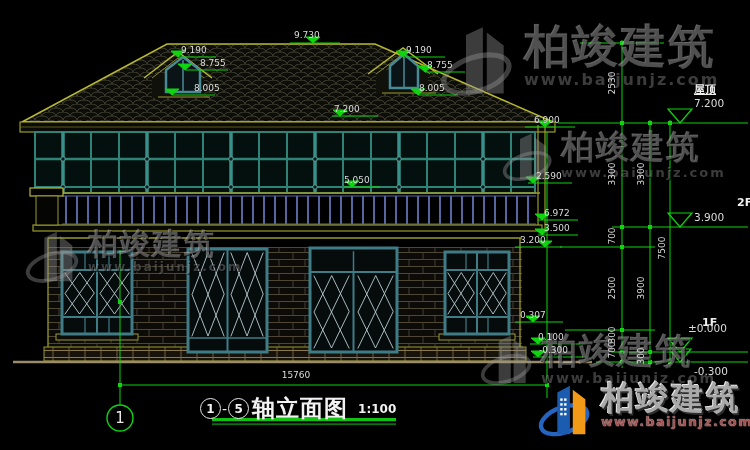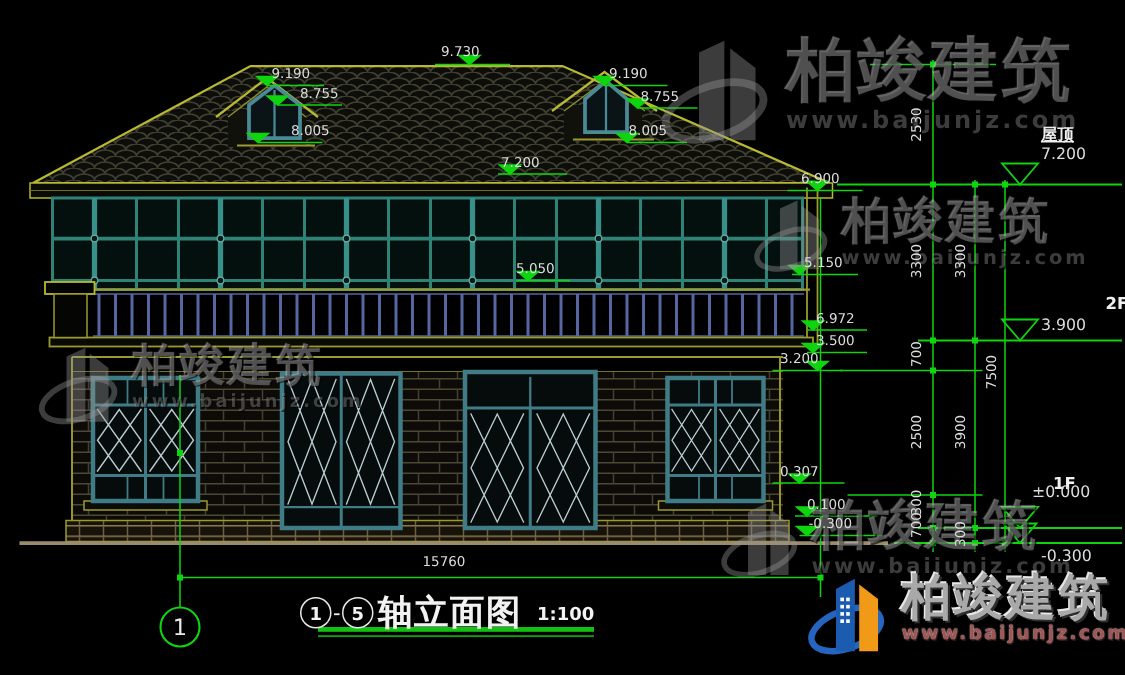--- a/index.html
+++ b/index.html
@@ -340,21 +340,21 @@
 
   <div class="dim" style="left:294px;top:30px;">9.730</div>
   <div class="dim" style="left:181px;top:45px;">9.190</div>
   <div class="dim" style="left:200px;top:58px;">8.755</div>
   <div class="dim" style="left:194px;top:83px;">8.005</div>
   <div class="dim" style="left:334px;top:104px;">7.200</div>
   <div class="dim" style="left:406px;top:45px;">9.190</div>
   <div class="dim" style="left:427px;top:60px;">8.755</div>
   <div class="dim" style="left:419px;top:83px;">8.005</div>
   <div class="dim" style="left:534px;top:115px;">6.900</div>
-  <div class="dim" style="left:536px;top:171px;">5.150</div>
+  <div class="dim" style="left:536px;top:171px;">2.590</div>
   <div class="dim" style="left:344px;top:175px;">5.050</div>
   <div class="dim" style="left:544px;top:208px;">6.972</div>
   <div class="dim" style="left:544px;top:223px;">3.500</div>
   <div class="dim" style="left:520px;top:235px;">3.200</div>
   <div class="dim" style="left:520px;top:310px;">0.307</div>
   <div class="dim" style="left:538px;top:332px;">0.100</div>
   <div class="dim" style="left:539px;top:345px;">-0.300</div>
 
   <div class="lvl-label" style="left:694px;top:82px;text-decoration:underline;">屋顶</div>
   <div class="lvl-val" style="left:694px;top:97px;">7.200</div>

